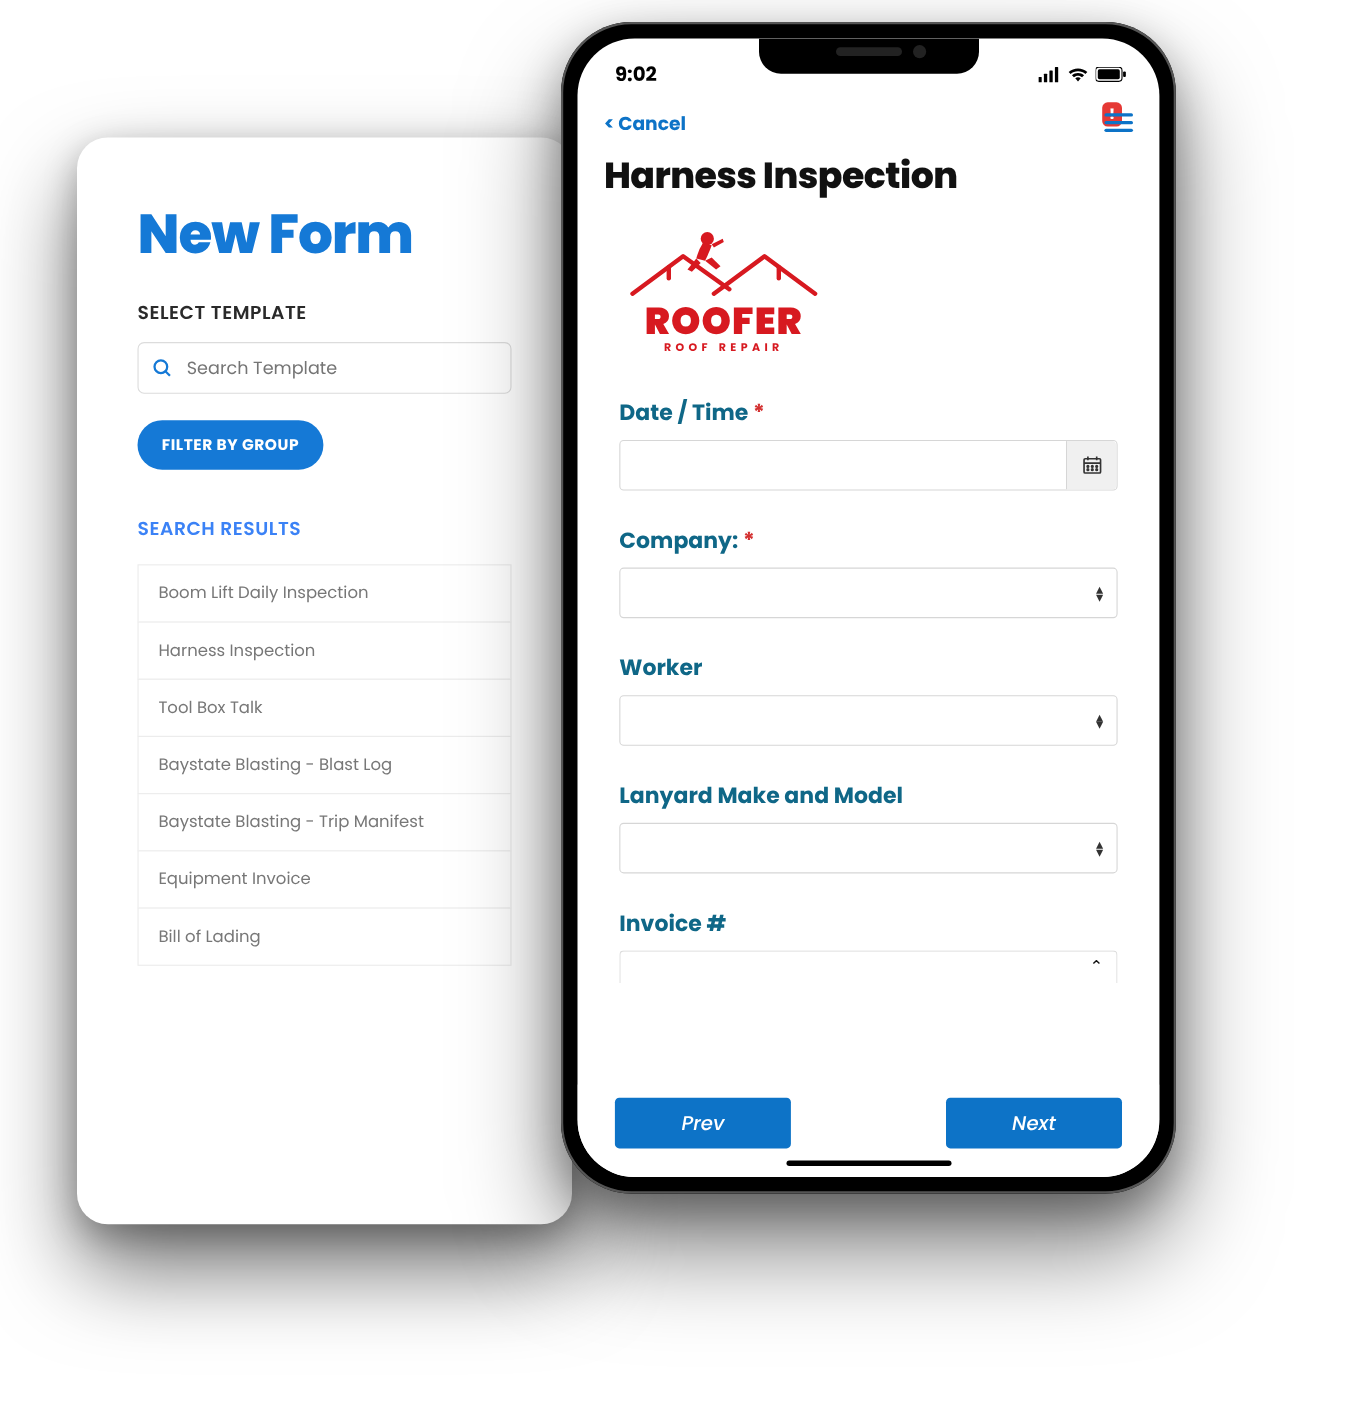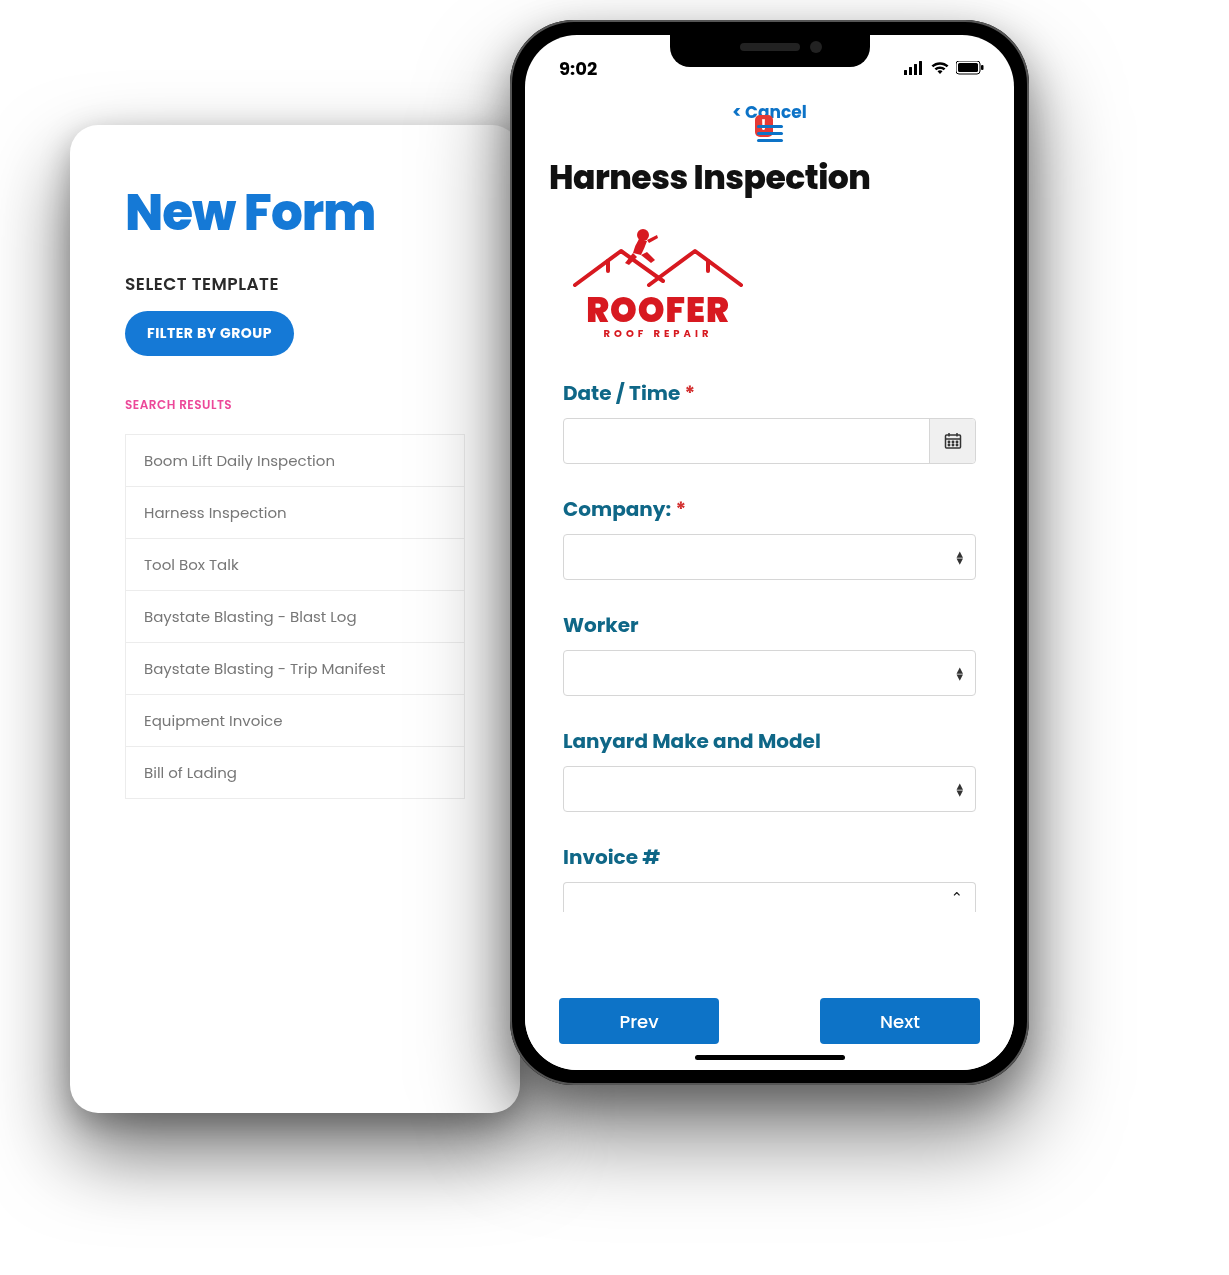--- a/index.html
+++ b/index.html
@@ -73,42 +73,42 @@
       border: none;
       border-radius: 28px;
       padding: 12px 22px;
       font-size: 14px;
       font-weight: 700;
       letter-spacing: 0.5px;
       cursor: pointer;
       margin-bottom: 40px;
     }
     .results-title {
-      font-size: 12px;
+      font-size: 17px;
       font-weight: 600;
-      color: #ec4899;
+      color: #3b82f6;
       letter-spacing: 0.5px;
       margin-bottom: 20px;
     }
     .result-item {
       padding: 14px 18px;
       border: 1px solid #ececec;
       font-size: 15px;
       color: #777;
       cursor: pointer;
       margin-bottom: -1px;
       background: #fff;
     }
 
     
     .phone {
       position: absolute;
       left: 510px;
       top: 20px;
-      width: 519px;
+      width: 559px;
       height: 1065px;
       background: #000;
       border-radius: 64px;
       padding: 15px;
       box-shadow: 0 50px 90px rgba(0,0,0,0.5), 0 15px 40px rgba(0,0,0,0.3), inset 0 0 0 2px #555;
     }
     .phone-inner {
       position: relative;
       width: 100%;
       height: 100%;
@@ -163,24 +163,23 @@
       gap: 6px;
     }
     .phone-content {
       padding: 16px 24px 0 24px;
       height: calc(100% - 132px);
       overflow: hidden;
       position: relative;
     }
     .cancel-row {
       display: flex;
-      justify-content: flex-start;
+      justify-content: space-between;
       align-items: center;
       margin-bottom: 10px;
-      flex-direction: column;
     }
     .cancel-link {
       color: #0d73c7;
       font-weight: 700;
       font-size: 17px;
       cursor: pointer;
     }
     .hamburger {
       position: relative;
       width: 26px;
@@ -310,40 +309,48 @@
     .nav-btn {
       background: #0d73c7;
       color: #fff;
       border: none;
       border-radius: 4px;
       width: 160px;
       height: 46px;
       font-size: 18px;
       font-weight: 500;
       cursor: pointer;
+      font-style: italic;
     }
     .home-indicator {
       position: absolute;
       bottom: 10px;
       left: 50%;
       transform: translateX(-50%);
       width: 150px;
       height: 5px;
       background: #000;
       border-radius: 3px;
     }
   </style>
 </head>
 <body>
 
 <div class="canvas">
 
   <div class="left-card">
     <div class="title">New Form</div>
     <div class="subtitle">SELECT TEMPLATE</div>
+    <div class="search-wrap">
+      <svg class="search-icon" viewBox="0 0 24 24" fill="none" stroke="#1579d6" stroke-width="2.5">
+        <circle cx="10" cy="10" r="7"></circle>
+        <line x1="20" y1="20" x2="15" y2="15"></line>
+      </svg>
+      <input class="search-input" placeholder="Search Template" style="">
+    </div>
     <button class="filter-btn">FILTER BY GROUP</button>
     <div class="results-title">SEARCH RESULTS</div>
     <div>
       <div class="result-item">Boom Lift Daily Inspection</div>
       <div class="result-item">Harness Inspection</div>
       <div class="result-item">Tool Box Talk</div>
       <div class="result-item">Baystate Blasting - Blast Log</div>
       <div class="result-item">Baystate Blasting - Trip Manifest</div>
       <div class="result-item">Equipment Invoice</div>
       <div class="result-item">Bill of Lading</div>

